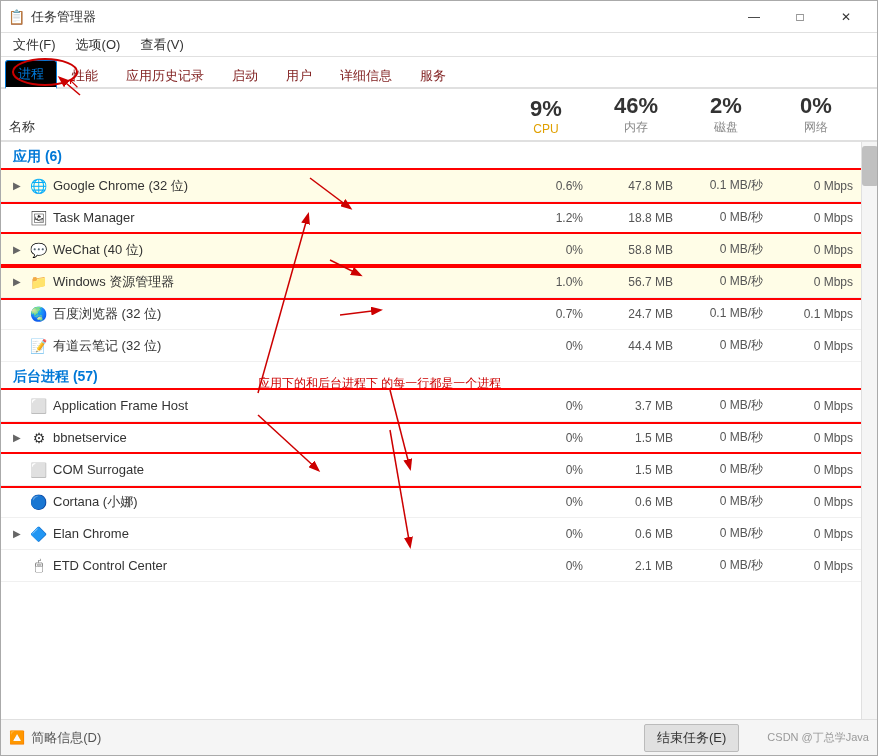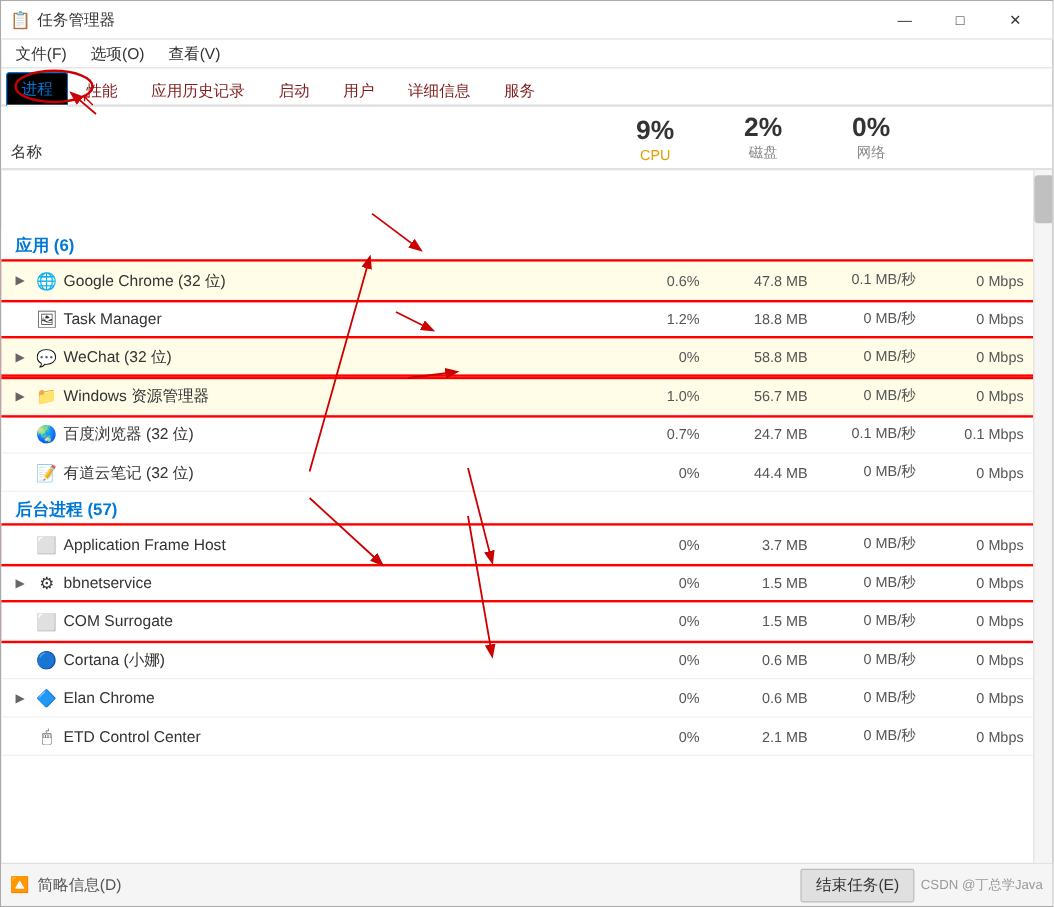--- a/index.html
+++ b/index.html
@@ -200,21 +200,21 @@
     .status-left {
       display: flex;
       align-items: center;
       gap: 6px;
       color: #555;
       font-size: 13px;
     }
     .status-right {
       display: flex;
       align-items: center;
-      gap: 5px;
+      gap: 28px;
     }
     .end-task-btn {
       background: #e0e0e0;
       border: 1px solid #bbb;
       padding: 4px 12px;
       font-size: 13px;
       cursor: pointer;
       color: #333;
       border-radius: 2px;
     }
@@ -292,32 +292,36 @@
     <div class="content">
 
       <div class="column-header">
         <div class="col-header name">
           <span>名称</span>
         </div>
         <div class="col-header cpu-col" style="text-align:center;">
           <div class="percent" style="font-size:22px;font-weight:bold;color:#333;">9%</div>
           <div class="label" style="color:#e0a000;font-size:12px;">CPU</div>
         </div>
+        <div class="col-header mem-col" style="text-align:center;">
+          <div class="percent" style="font-size:22px;font-weight:bold;color:#333;">46%</div>
+          <div class="label" style="color:#888;font-size:12px;">内存</div>
+        </div>
         <div class="col-header disk-col" style="text-align:center;">
           <div class="percent" style="font-size:22px;font-weight:bold;color:#333;">2%</div>
           <div class="label" style="color:#888;font-size:12px;">磁盘</div>
         </div>
         <div class="col-header net-col" style="text-align:center;">
           <div class="percent" style="font-size:22px;font-weight:bold;color:#333;">0%</div>
           <div class="label" style="color:#888;font-size:12px;">网络</div>
         </div>
       </div>
 
       <div style="display:flex;flex:1;overflow:hidden;">
-        <div class="table-body" style="flex:1;margin-top:48px;">
+        <div class="table-body" style="flex:1;">
 
           <div class="section-header">应用 (6)</div>
 
           <div class="process-row highlighted red-box" style="outline:2px solid red;">
             <div class="process-name">
               <span class="expand-arrow">▶</span>
               <span class="proc-icon">🌐</span>
               <span>Google Chrome (32 位)</span>
             </div>
             <div class="proc-cell">0.6%</div>
@@ -335,21 +339,21 @@
             <div class="proc-cell">1.2%</div>
             <div class="proc-cell">18.8 MB</div>
             <div class="proc-cell">0 MB/秒</div>
             <div class="proc-cell">0 Mbps</div>
           </div>
 
           <div class="process-row highlighted" style="outline:2px solid red;">
             <div class="process-name">
               <span class="expand-arrow">▶</span>
               <span class="proc-icon">💬</span>
-              <span>WeChat (32 位)</span>
+              <span>WeChat (40 位)</span>
             </div>
             <div class="proc-cell">0%</div>
             <div class="proc-cell">58.8 MB</div>
             <div class="proc-cell">0 MB/秒</div>
             <div class="proc-cell">0 Mbps</div>
           </div>
 
           <div class="process-row highlighted" style="outline:2px solid red;">
             <div class="process-name">
               <span class="expand-arrow">▶</span>
@@ -497,19 +501,23 @@
     <line x1="340" y1="315" x2="380" y2="310" stroke="#cc0000" stroke-width="1.5" marker-end="url(#arrowhead)"></line>
 
     <line x1="390" y1="390" x2="410" y2="468" stroke="#cc0000" stroke-width="1.5" marker-end="url(#arrowhead)"></line>
 
     <line x1="390" y1="430" x2="410" y2="546" stroke="#cc0000" stroke-width="1.5" marker-end="url(#arrowhead)"></line>
 
     <line x1="258" y1="393" x2="308" y2="215" stroke="#cc0000" stroke-width="1.5" marker-end="url(#arrowhead)"></line>
     <line x1="258" y1="415" x2="318" y2="470" stroke="#cc0000" stroke-width="1.5" marker-end="url(#arrowhead)"></line>
   </svg>
 
+  <div class="annotation-text" style="left:258px;top:375px;">
+    <span>应用下的和后台进程下
+的每一行都是一个进程</span>
+  </div>
 
   <div style="position:absolute;left:68px;top:75px;color:#cc0000;font-size:14px;pointer-events:none;">↖</div>
 
   <svg style="position:absolute;top:56px;left:10px;pointer-events:none;" width="90" height="32" xmlns="http://www.w3.org/2000/svg">
     <ellipse cx="35" cy="16" rx="32" ry="13" fill="none" stroke="#cc0000" stroke-width="2"></ellipse>
   </svg>
 </div>
 
 </body></html>

